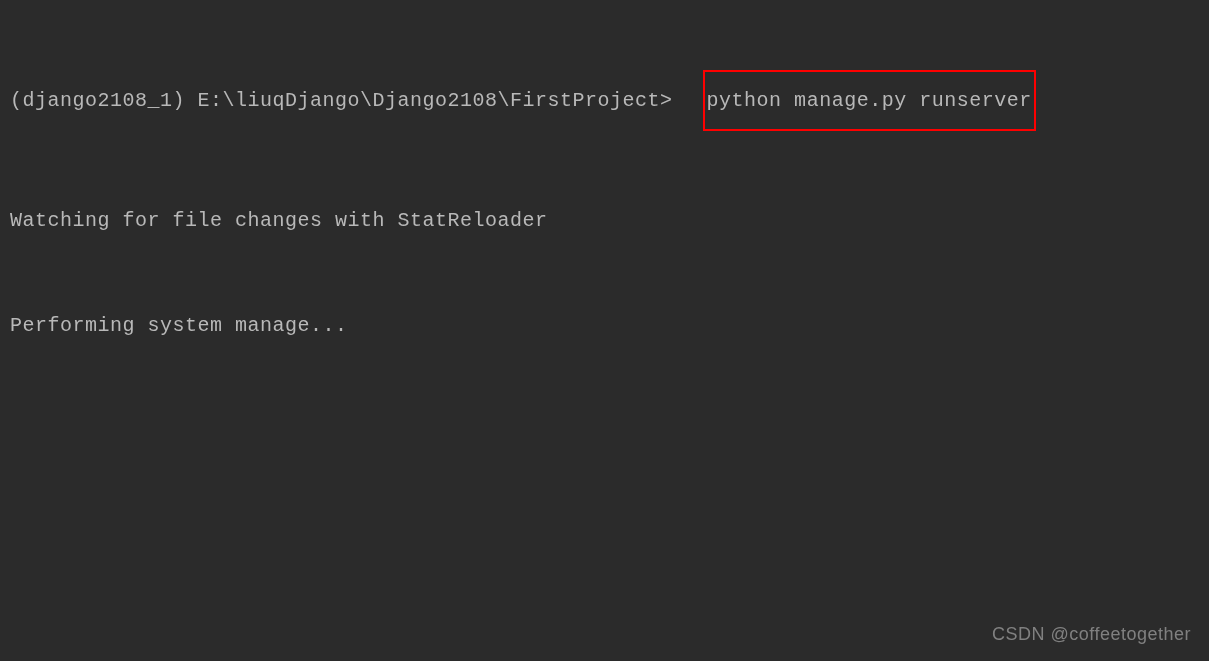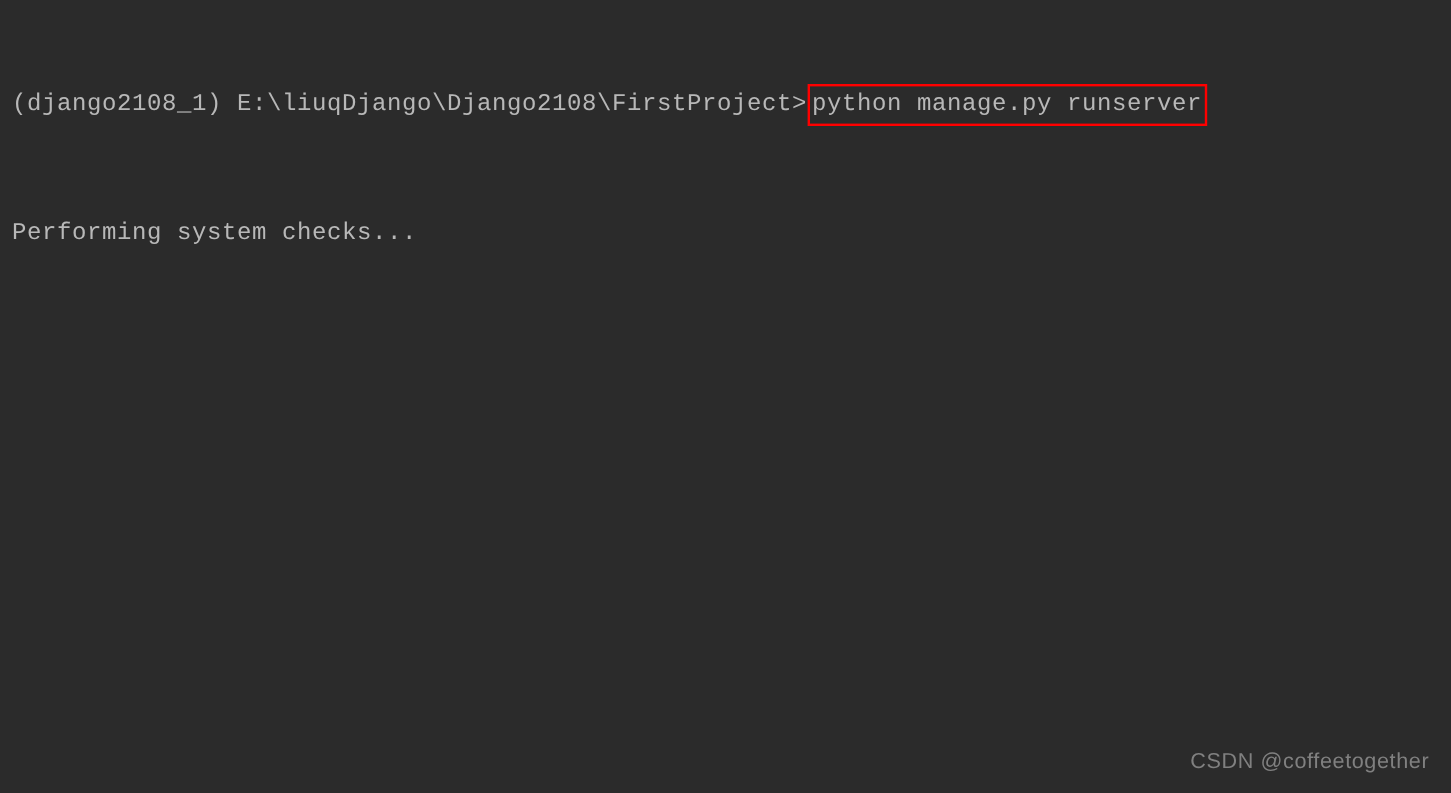--- a/index.html
+++ b/index.html
@@ -23,43 +23,45 @@
       white-space: pre-wrap;
       word-break: break-all;
       letter-spacing: 0.5px;
     }
     .line {
       display: block;
       margin-bottom: 12px;
     }
     .highlight-box-1 {
       border: 2px solid #ff0000;
-      padding: 0 2px;
+      padding: 13px 2px;
       display: inline-block;
+      margin-left: 30px;
     }
     .watermark {
       position: absolute;
       bottom: 12px;
       right: 18px;
       color: #808080;
       font-size: 18px;
       font-family: Arial, sans-serif;
       letter-spacing: 0.5px;
       margin-left: 36px;
     }
     .spacer {
       height: 32px;
     }
   </style>
 </head>
 <body>
 
 <div class="terminal">
   <div class="line"><span>(django2108_1) </span><span>E:\liuqDjango\Django2108\FirstProject&gt;</span><span class="highlight-box-1"><span>python manage.py runserver</span></span></div>
-  <div class="line">Performing system checks...</div>
+  <div class="line">Watching for file changes with StatReloader</div>
+  <div class="line">Performing system manage...</div>
   <div class="spacer"></div>
   <div class="spacer"></div>
   
   
   
   
   
   
   
 </div>

